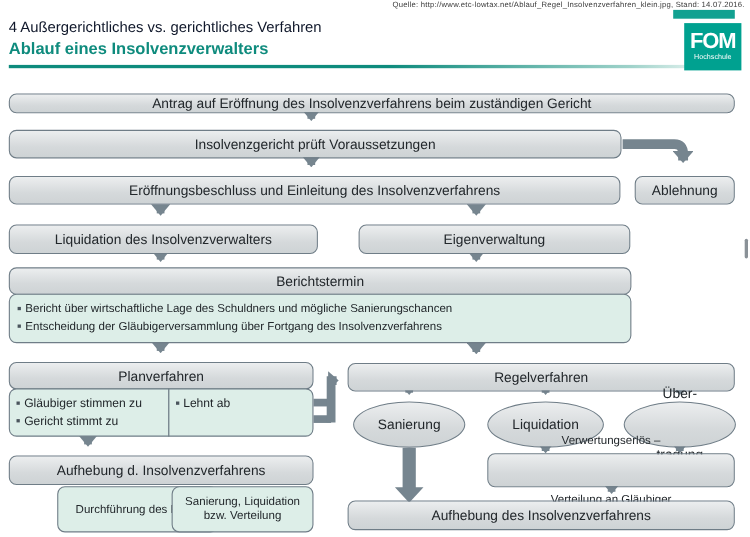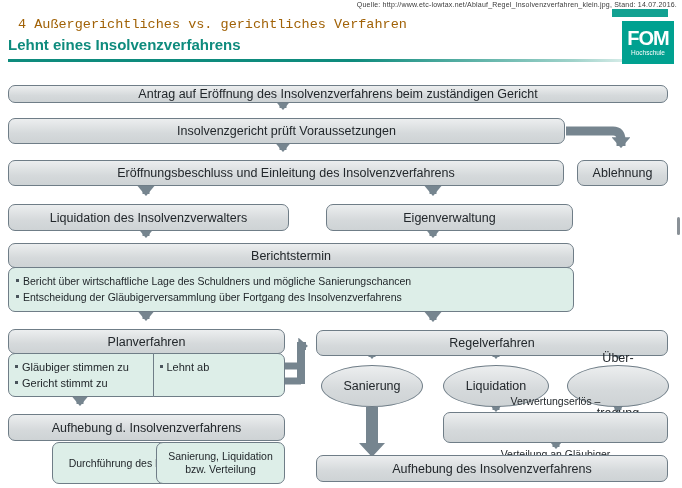--- a/index.html
+++ b/index.html
@@ -5,21 +5,21 @@
   html,body{margin:0;padding:0;background:#ffffff;}
   .slide{
     position:relative;width:682px;height:488px;overflow:hidden;
     background:#ffffff;border-right:1px solid #c3c7c9;
     font-family:"Liberation Sans","DejaVu Sans",sans-serif;
     -webkit-font-smoothing:antialiased;
   }
   .abs{position:absolute;box-sizing:border-box;}
   .src{top:1px;right:5px;font-size:7px;color:#3a3a3a;letter-spacing:.2px;white-space:nowrap;}
   .stand-bar{left:612px;top:9px;width:56px;height:8px;background:#12a191;}
-  .title1{left:18px;top:17px;font-size:13.5px;color:#a16207;font-family:Liberation Mono, monospace;}
+  .title1{left:8px;top:17px;font-size:13.5px;color:#0f172a;}
   .title2{left:8px;top:36px;font-size:15px;font-weight:bold;color:#0e8b7d;}
   .rule{left:8px;top:59px;width:628px;height:2.5px;
     background:linear-gradient(to right,#0e8b7d 55%,#9fd2ca 90%,#e3f2ef 100%);}
   .logo{left:622px;top:21px;width:52px;height:43px;background:#00a190;color:#ffffff;
     display:flex;flex-direction:column;align-items:center;justify-content:center;}
   .logo .big{font-size:20px;font-weight:800;letter-spacing:-1px;line-height:20px;}
   .logo .sub{font-size:6.5px;line-height:8px;margin-top:1px;}
   .gbox{
     background:linear-gradient(180deg,#eceeef 0%,#d5d9db 60%,#ced3d5 100%);
     border:1.5px solid #6f7d87;border-radius:7px;
@@ -43,21 +43,21 @@
   .edge-dash{left:677px;top:217px;width:3px;height:18px;background:#8a9197;border-radius:2px;}
 </style>
 </head>
 <body>
 
 <div class="slide">
 
   <div class="abs src">Quelle:  http://www.etc-lowtax.net/Ablauf_Regel_Insolvenzverfahren_klein.jpg,  Stand: 14.07.2016.</div>
   <div class="abs stand-bar"></div>
   <div class="abs title1">4 Außergerichtliches vs. gerichtliches Verfahren</div>
-  <div class="abs title2">Lehnt eines Insolvenzverfahrens</div>
+  <div class="abs title2">Ablauf eines Insolvenzverwalters</div>
   <div class="abs rule"></div>
   <div class="abs logo">
     <div class="big">FOM</div>
     <div class="sub">Hochschule</div>
   </div>
 
   <svg class="arrows" width="682" height="488" viewBox="0 0 682 488">
     <defs>
       <marker id="ah" viewBox="0 0 10 10" refX="8" refY="5" markerWidth="1.5" markerHeight="2.5" orient="auto" preserveAspectRatio="none">
           <path d="M0,0 L10,5 L0,10 z" fill="#76858f"></path>

